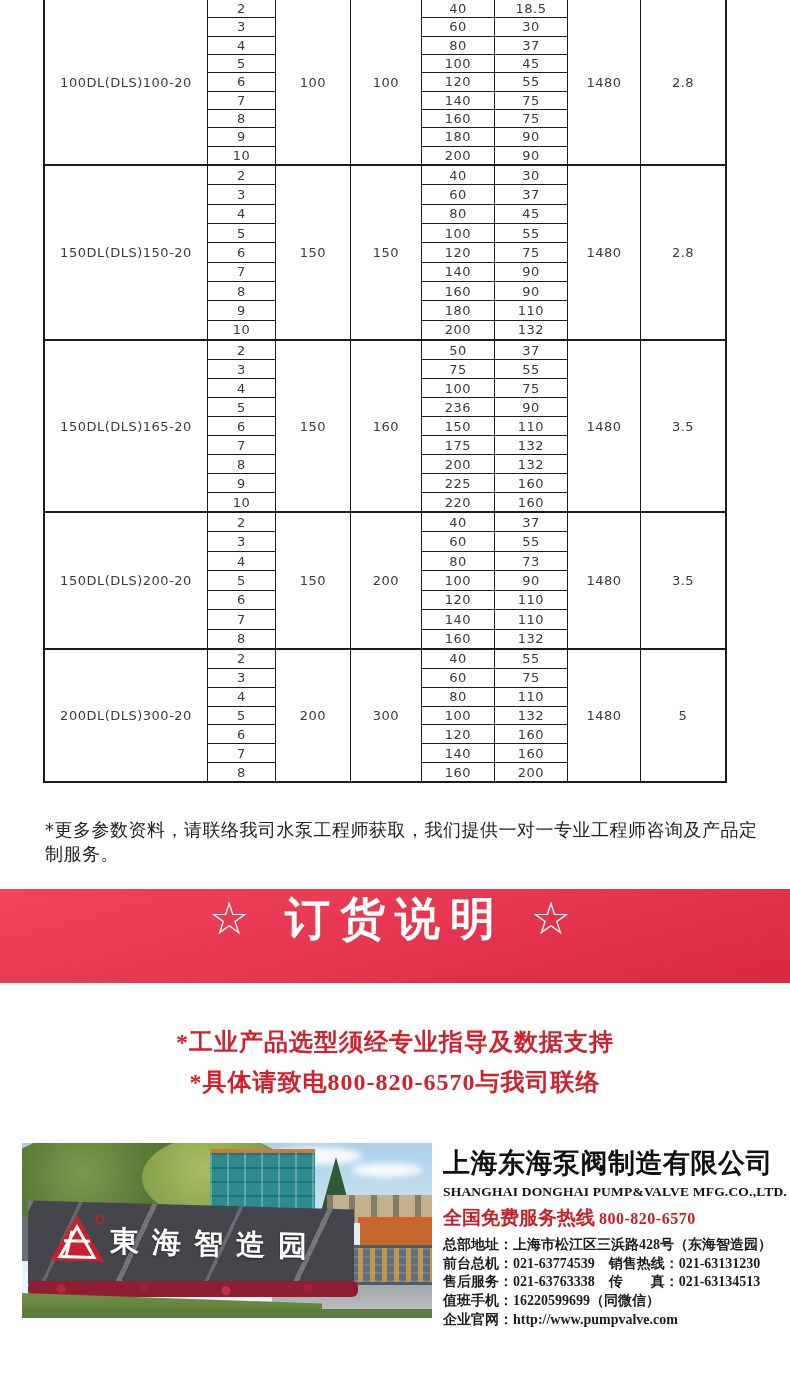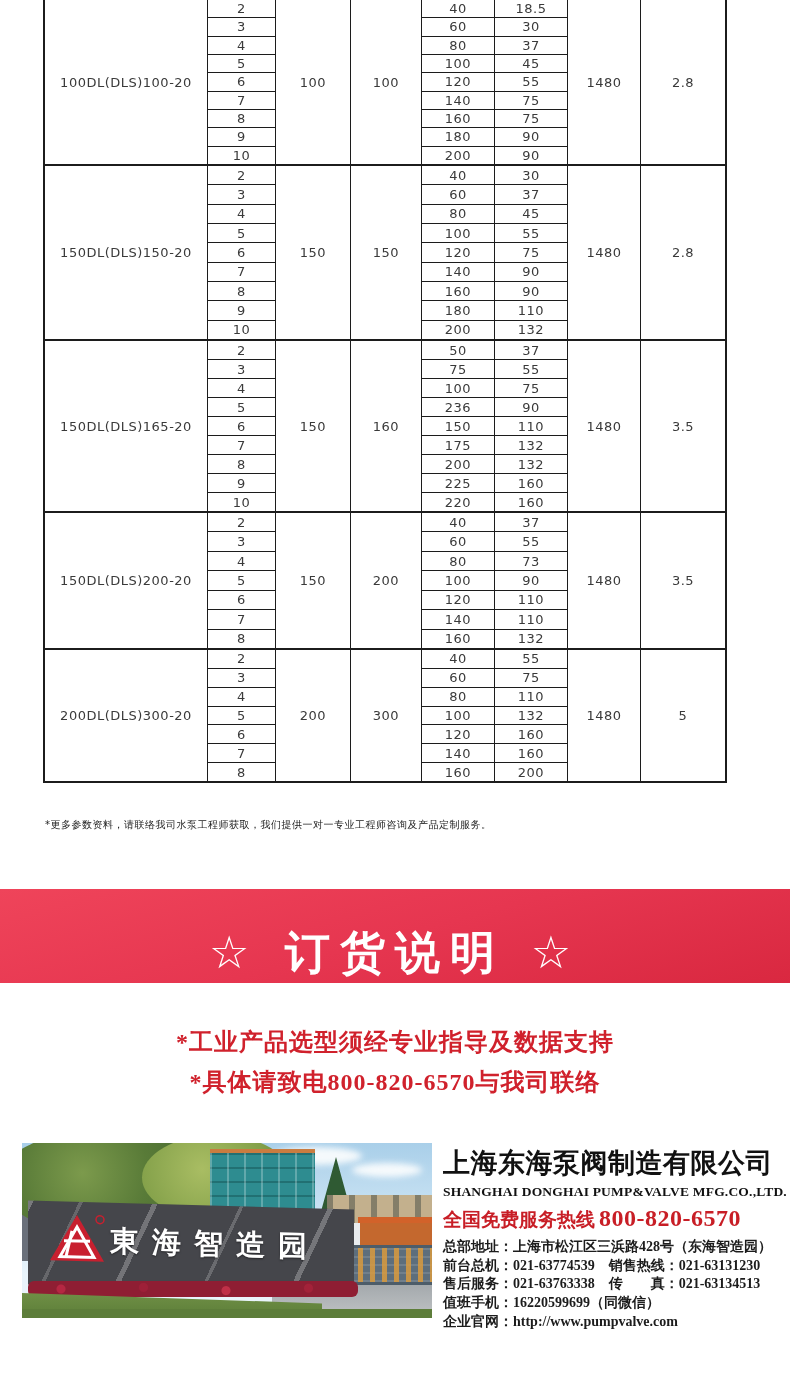--- a/index.html
+++ b/index.html
@@ -21,26 +21,26 @@
   .cw-stage{width:68px;}
   .cw-c3{width:75px;}
   .cw-c4{width:71px;}
   .cw-flow{width:73px;}
   .cw-head{width:73px;}
   .cw-rpm{width:73px;text-align:right;}
   .cw-extra{flex:1;}
 
   
   .footnote{position:absolute;left:45px;top:818px;width:720px;
-        font-size:10px;color:#222;letter-spacing:.5px;}
+        font-size:18px;color:#222;letter-spacing:.5px;}
 
   
   .banner{position:absolute;left:0;top:889px;width:790px;height:94px;
         background:linear-gradient(165deg,#ef445a 0%,#e63650 50%,#d92840 100%);
-        display:flex;align-items:flex-end;justify-content:center;}
+        display:flex;align-items:flex-start;justify-content:center;}
   .banner-title{color:#ffffff;font-size:45px;font-weight:bold;letter-spacing:10px;
         font-family:"DejaVu Sans","Liberation Sans",sans-serif;}
 
   
   .notice{position:absolute;left:0;top:1022px;width:790px;text-align:center;
         font-family:"Liberation Serif","DejaVu Serif",serif;font-weight:bold;}
   .notice div{font-size:24px;line-height:40px;letter-spacing:1px;color:#d0212c;}
 
   
   .photo{position:absolute;left:22px;top:1143px;width:410px;height:175px;overflow:hidden;background:#cfe4f2;}
@@ -83,21 +83,21 @@
   .lawn2{left:0;top:166px;width:410px;height:12px;background:#5d7d3a;}
 
   .info{position:absolute;left:443px;top:1145px;width:340px;}
   .company-cn{font-size:27px;font-weight:bold;color:#111;letter-spacing:.5px;
         font-family:"DejaVu Sans","Liberation Sans",sans-serif;white-space:nowrap;}
   .company-en{margin-top:3px;font-size:13.5px;font-weight:bold;color:#111;letter-spacing:.2px;
         font-family:"Liberation Serif","DejaVu Serif",serif;white-space:nowrap;}
   .hotline{margin-top:5px;color:#c81e26;font-weight:bold;white-space:nowrap;
         font-family:"Liberation Serif","DejaVu Serif",serif;}
   .hotline .hl-label{font-size:19px;font-family:"DejaVu Sans",sans-serif;}
-  .hotline .hl-number{font-size:24px;letter-spacing:.5px;}
+  .hotline .hl-number{font-size:16px;letter-spacing:.5px;}
   .contacts{margin-top:5px;font-family:"Liberation Serif","DejaVu Serif",serif;}
   .contacts div{font-size:14px;font-weight:bold;color:#1c1c1c;line-height:18.7px;white-space:nowrap;}
 
   .logo-svg{position:absolute;left:26px;top:70px;transform:skewY(1.6deg);}
 </style>
 </head>
 <body>
 
 <div class="page">
 

